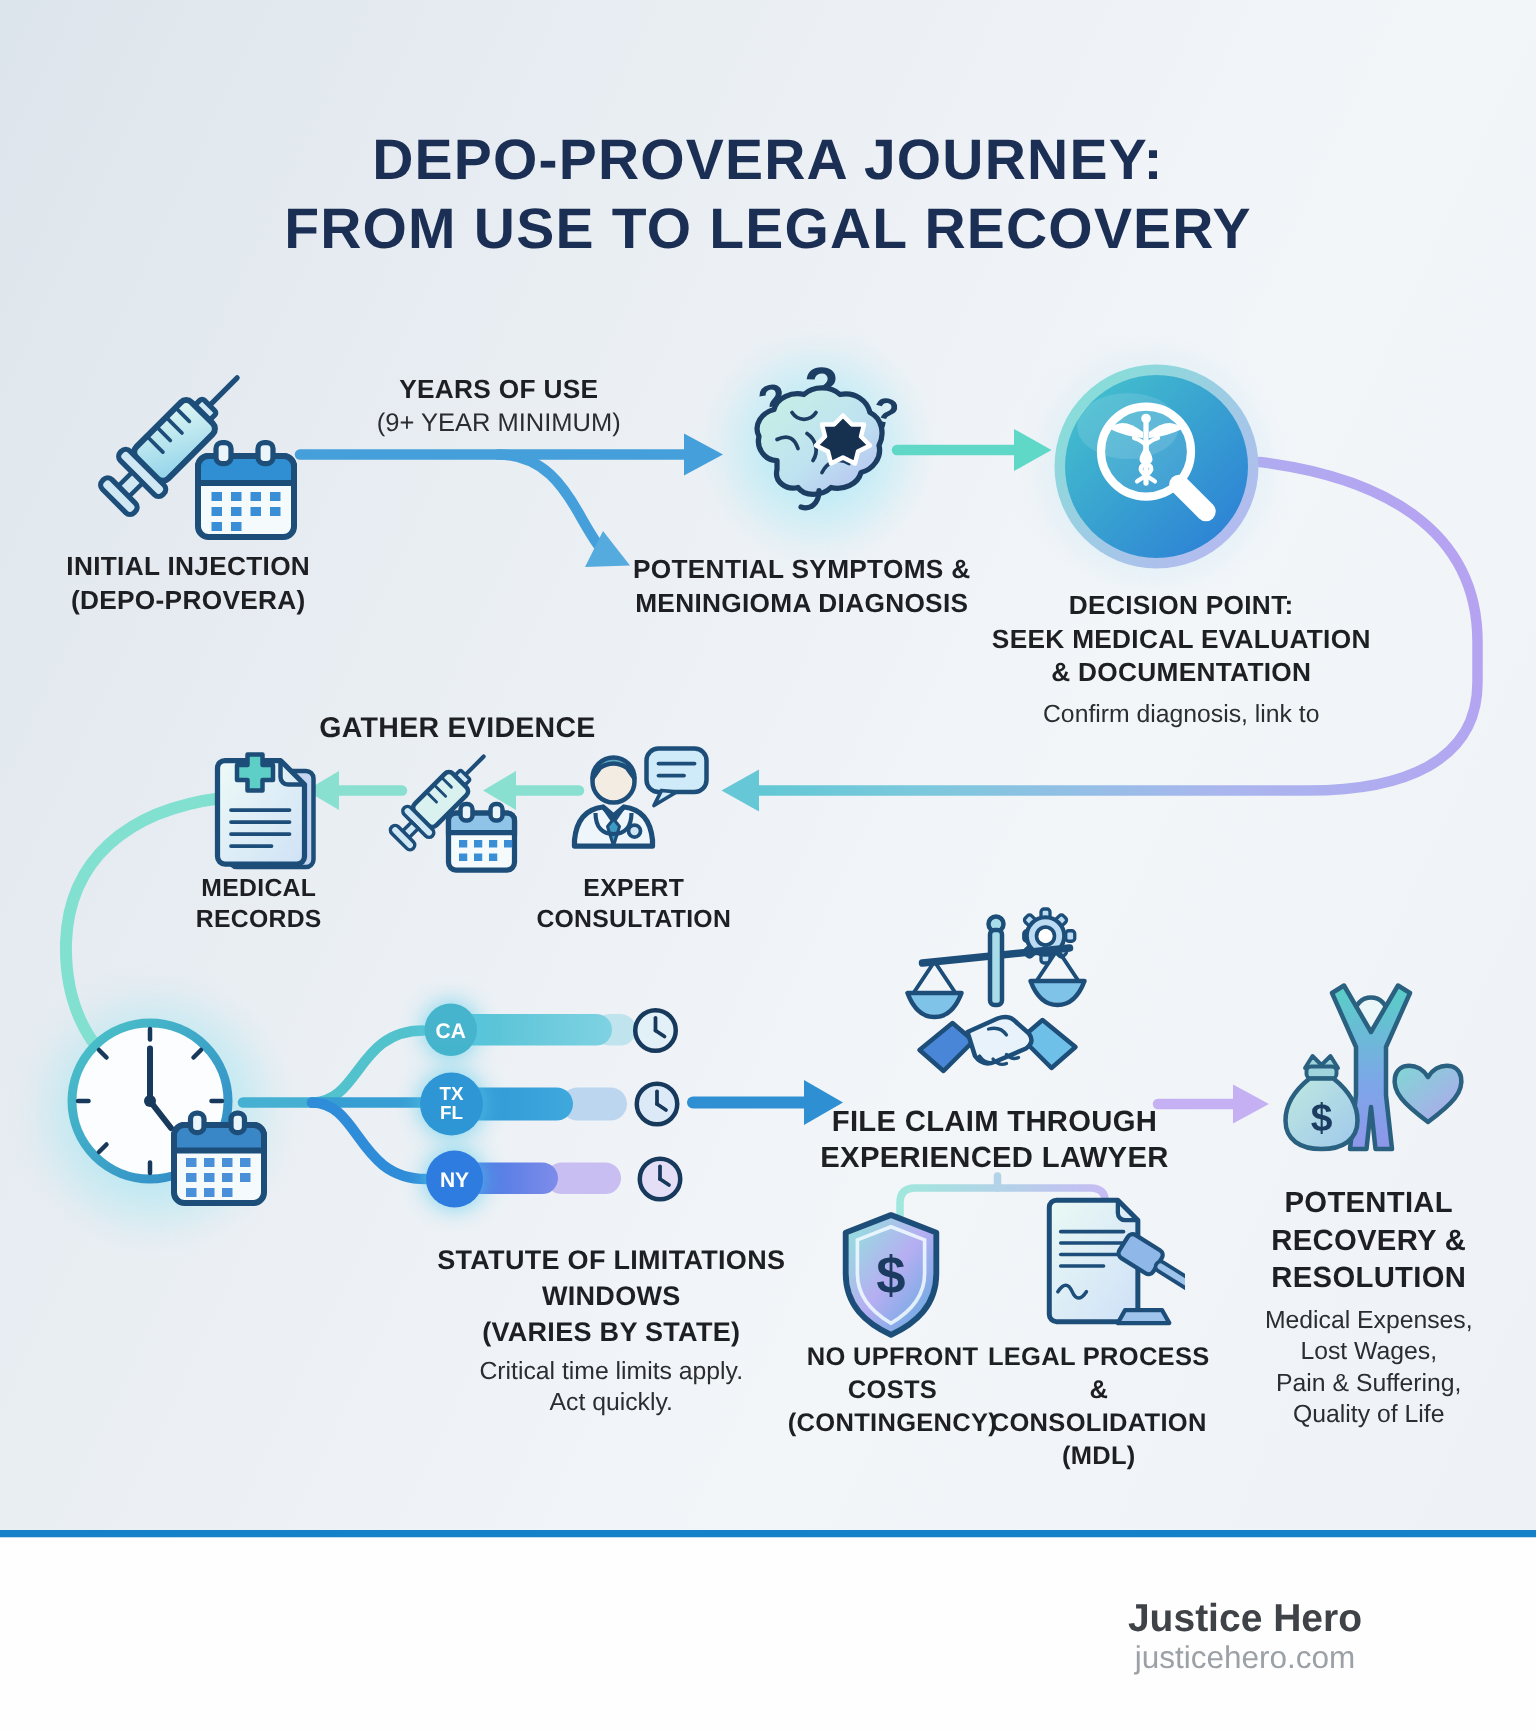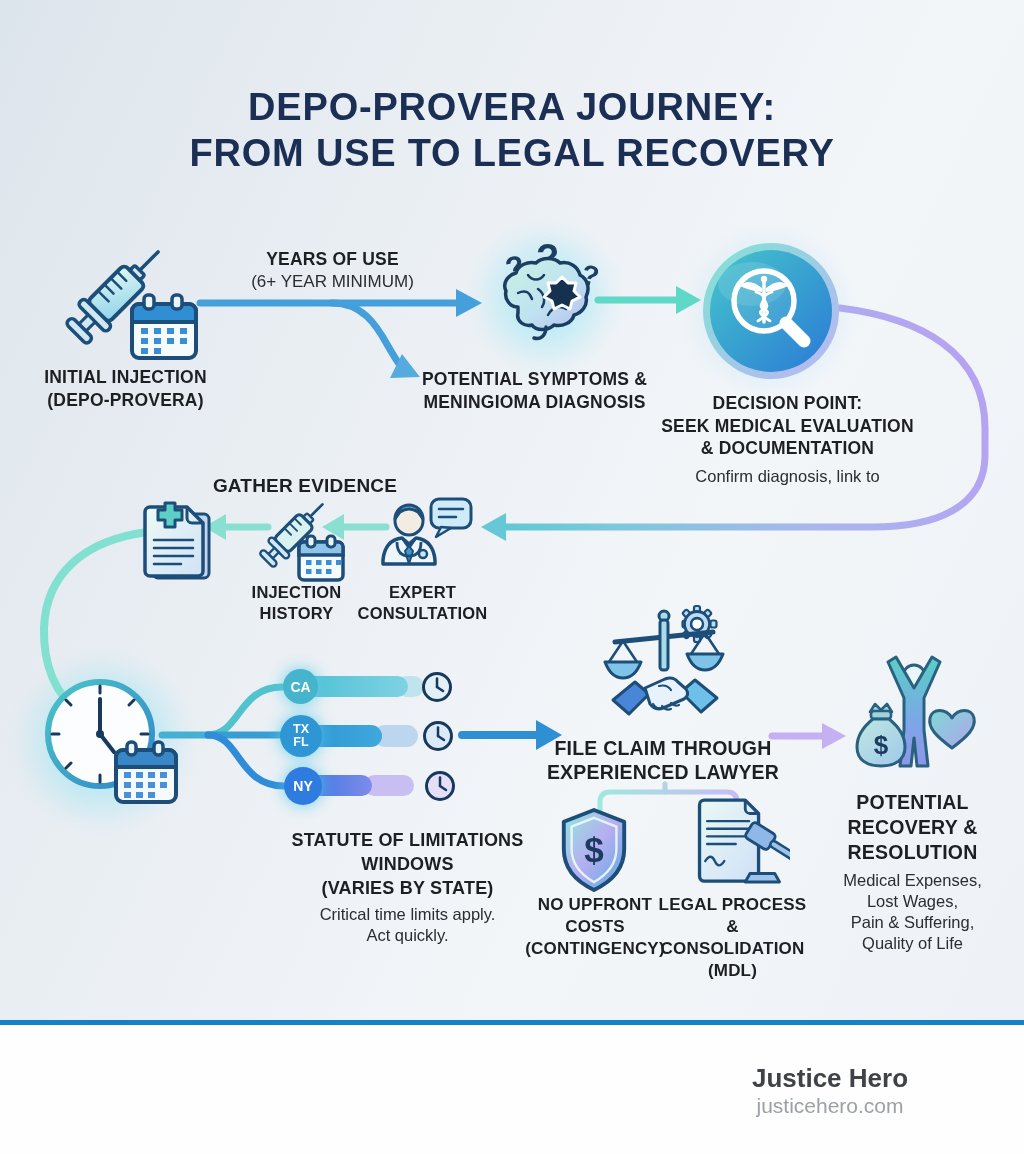--- a/index.html
+++ b/index.html
@@ -131,21 +131,21 @@
     </g>
   </svg>
 
   <div class="abs center lbl sz17" style="left:18px;top:366px;width:215px;">
     <div>INITIAL INJECTION</div>
     <div>(DEPO-PROVERA)</div>
   </div>
 
   <div class="abs center" style="left:225px;top:248px;width:215px;">
     <div class="lbl sz17">YEARS OF USE</div>
-    <div class="note" style="font-size:17px;">(6+ YEAR MINIMUM)</div>
+    <div class="note" style="font-size:17px;">(9+ YEAR MINIMUM)</div>
   </div>
 
   <svg class="abs" style="left:488px;top:233px;" width="122" height="130" viewBox="0 0 122 130">
     <defs>
       <linearGradient id="gBrain" x1="0" y1="0" x2="1" y2="1">
         <stop offset="0" stop-color="#c9f1e3"></stop>
           <stop offset=".55" stop-color="#bfe3f0"></stop>
           <stop offset="1" stop-color="#b4bdf0"></stop>
       </linearGradient>
     </defs>
@@ -268,23 +268,23 @@
       <circle cx="34" cy="27" r="14" fill="#f3ece3" stroke-width="3"></circle>
       <path d="M20,25 a14,14 0 0 1 28,0 l-5,-7 q-9,-6 -18,0 z" fill="#5fa8c4" stroke-width="3"></path>
       <path d="M8,66 Q10,46 27,44 L34,50 L41,44 Q58,46 60,66 L60,70 H8 Z" fill="#eef6fb" stroke-width="3.5"></path>
       <path d="M27,44 L34,54 L41,44" fill="none" stroke-width="2.5"></path>
       <path d="M34,52 l4,5 l-4,13 l-4,-13 z" fill="#3f9ac4" stroke-width="2"></path>
       <path d="M22,48 C22,58 27,62 34,62 C41,62 46,58 46,48" fill="none" stroke-width="2.8"></path>
       <circle cx="48" cy="60" r="4" fill="#cfe4f4" stroke-width="2.5"></circle>
     </g>
   </svg>
 
-  <div class="abs center lbl sz16" style="left:234px;top:582px;width:125px;">
-    <div>INJECTION</div>
-    <div>HISTORY</div>
+  <div class="abs center lbl sz16" style="left:110px;top:582px;width:125px;">
+    <div>MEDICAL</div>
+    <div>RECORDS</div>
   </div>
   <div class="abs center lbl sz16" style="left:355px;top:582px;width:135px;">
     <div>EXPERT</div>
     <div>CONSULTATION</div>
   </div>
 
   <svg class="abs" style="left:38px;top:672px;" width="148" height="140" viewBox="0 0 148 140">
     <defs>
       <linearGradient id="gClk" x1="0" y1="0" x2="1" y2="1">
         <stop offset="0" stop-color="#4cc4c8"></stop>

